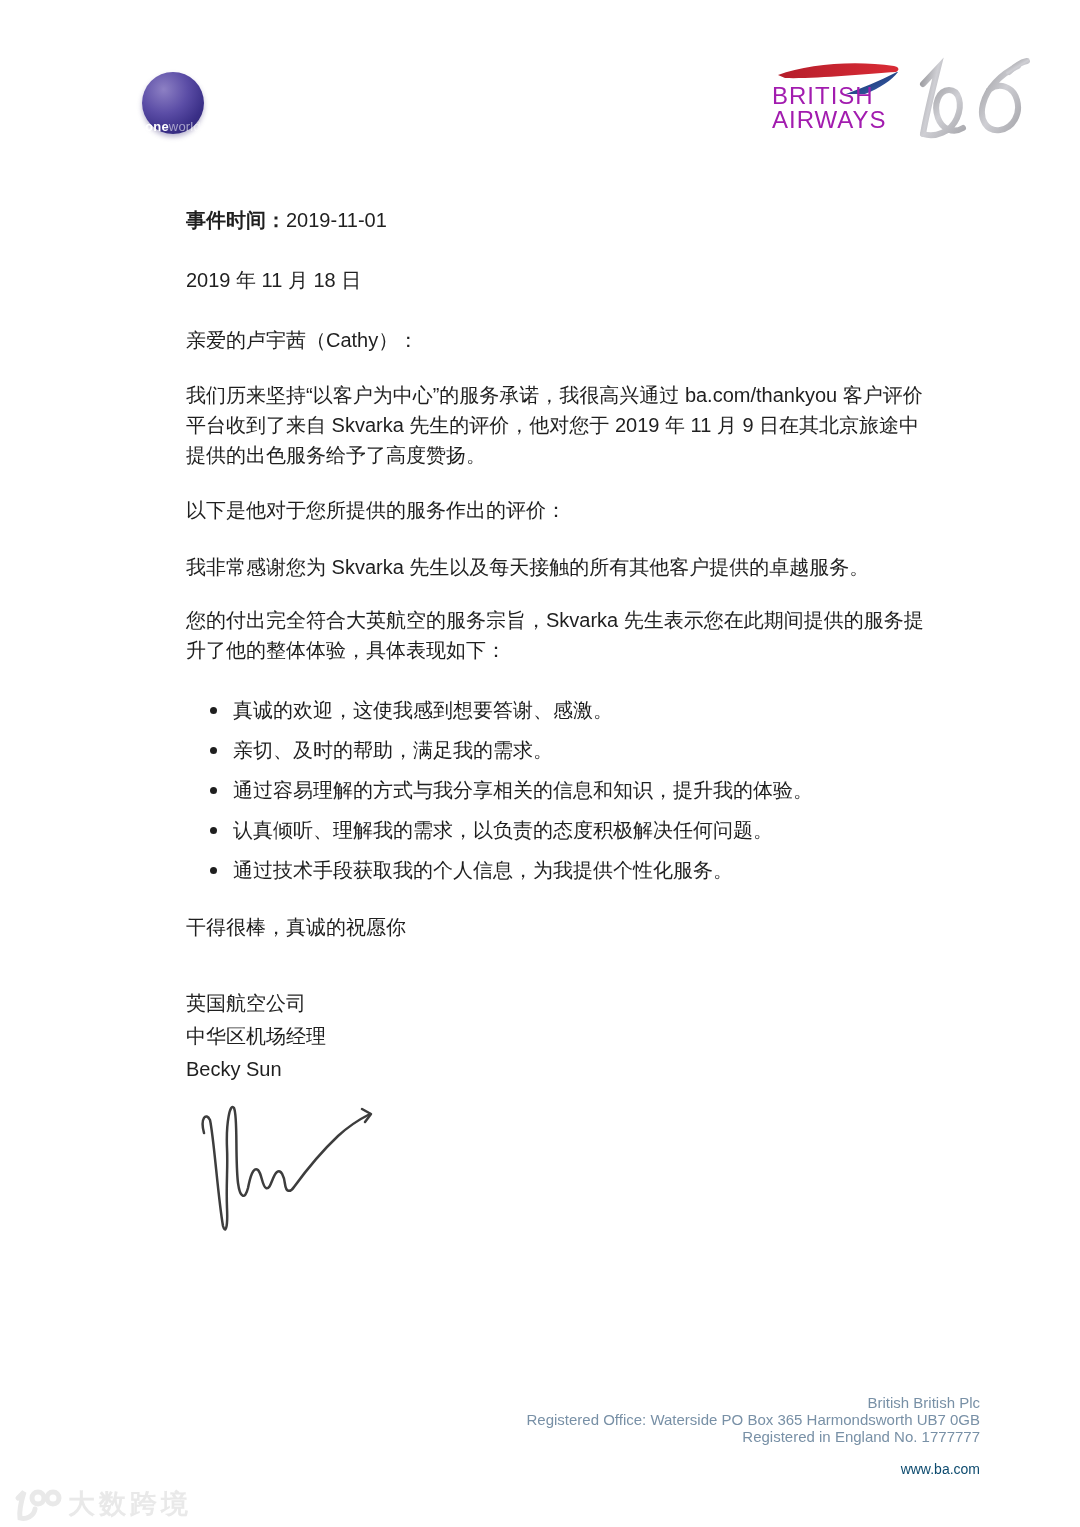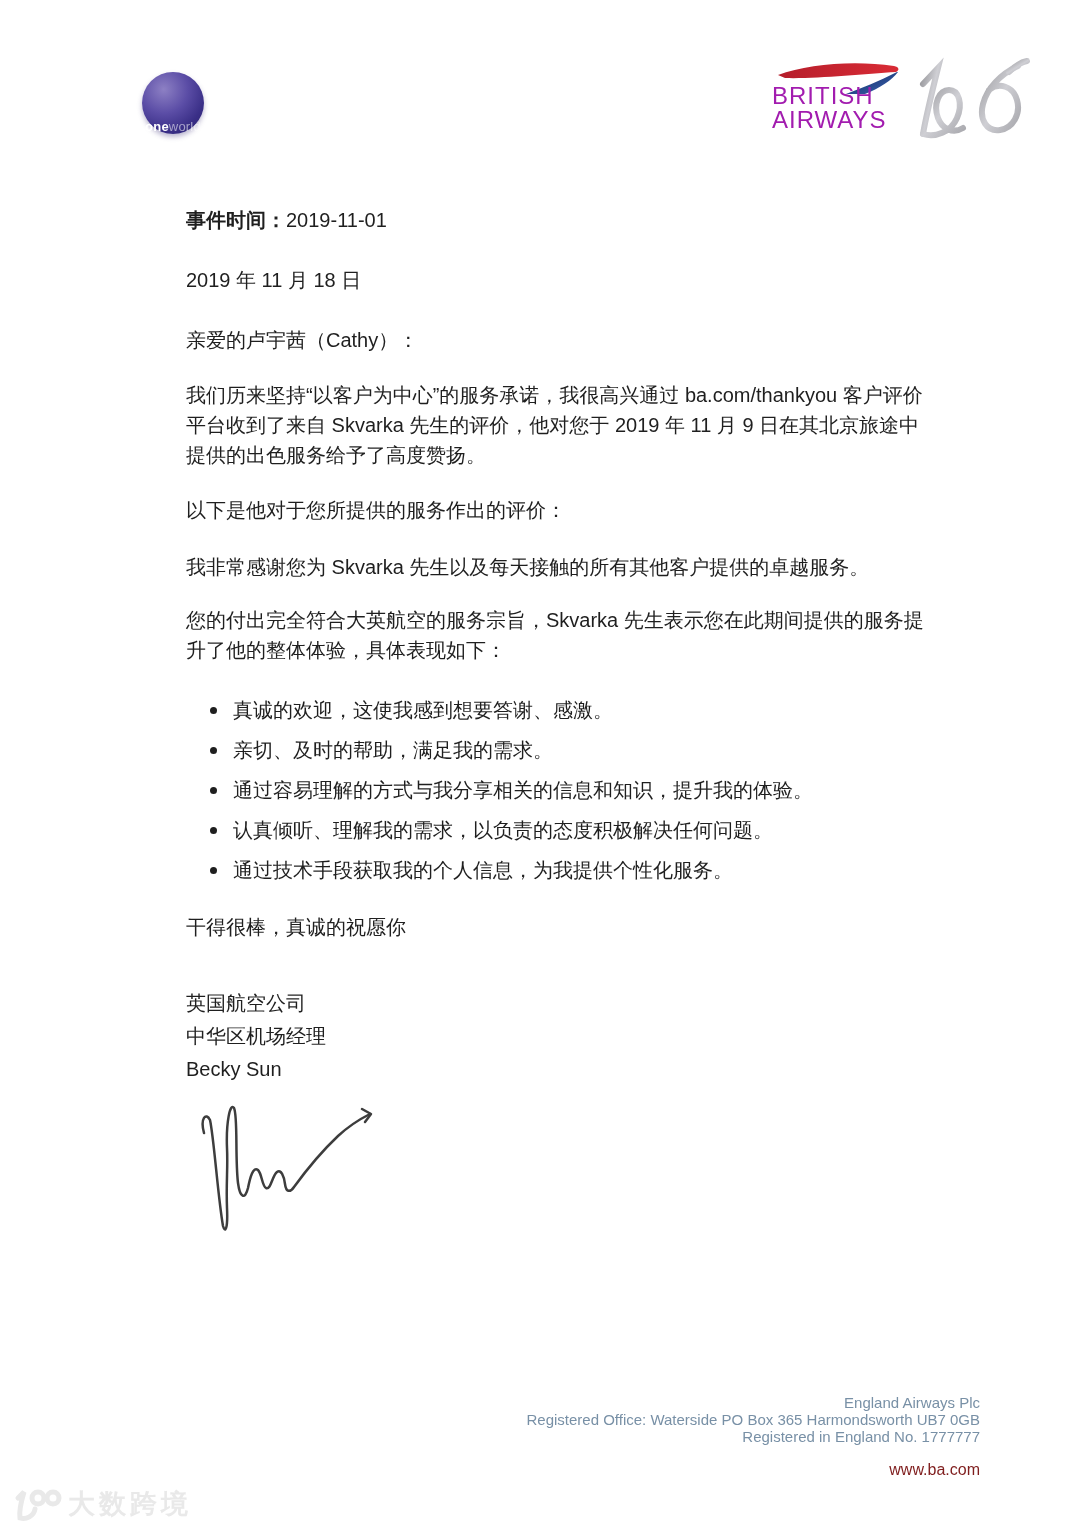--- a/index.html
+++ b/index.html
@@ -55,21 +55,21 @@
   .signoff{margin-top:45px !important;line-height:33px;}
   .signature{margin-top:2px;margin-left:4px;display:block;}
 
   
   .footer{
     position:absolute;right:100px;top:1394px;
     text-align:right;color:#7890a6;font-size:15px;line-height:17px;
   }
   .website{
     position:absolute;right:100px;top:1461px;
-    color:#7f1d1d;font-size:16px;
+    color:#0c4a6e;font-size:14px;
   }
 
   
   .watermark{
     position:absolute;left:10px;top:1484px;
     display:flex;align-items:center;gap:6px;
     color:#e9e9e9;font-weight:bold;font-size:27px;letter-spacing:4px;
     user-select:none;
   }
 </style>
@@ -142,21 +142,21 @@
     </p>
     <svg class="signature" width="200" height="150" viewBox="0 0 200 150">
       <g fill="none" stroke="#3d3d3d" stroke-width="2.5" stroke-linecap="round" stroke-linejoin="round">
         <path d="M 14,45 C 10,30 16,24 20,32 C 24,50 28,110 33,138 C 35,145 38,142 37,120 C 36,95 38,80 37,60 C 36,35 40,14 44,20 C 48,28 45,70 48,95 C 50,110 55,112 58,100 C 60,90 63,78 68,82 C 72,86 72,98 76,100 C 81,102 82,88 87,84 C 91,81 94,88 95,96 C 96,104 100,105 104,99 C 112,88 130,65 148,48 C 160,37 172,30 180,26"></path>
         <path d="M 172,21 L 181,26 L 175,34"></path>
       </g>
     </svg>
   </div>
 
   <div class="footer">
-    <div>England Airways Plc</div>
+    <div>British British Plc</div>
     <div>Registered Office: Waterside PO Box 365 Harmondsworth UB7 0GB</div>
     <div>Registered in England No. 1777777</div>
   </div>
   <div class="website">www.ba.com</div>
 
   <div class="watermark">
     <svg width="52" height="40" viewBox="0 0 52 40">
       <g fill="none" stroke="#e9e9e9" stroke-width="5" stroke-linecap="round">
         <path d="M 8,14 L 14,8 C 11,18 9,28 10,34 C 16,36 24,32 25,25"></path>
         <circle cx="28" cy="14" r="6"></circle>

